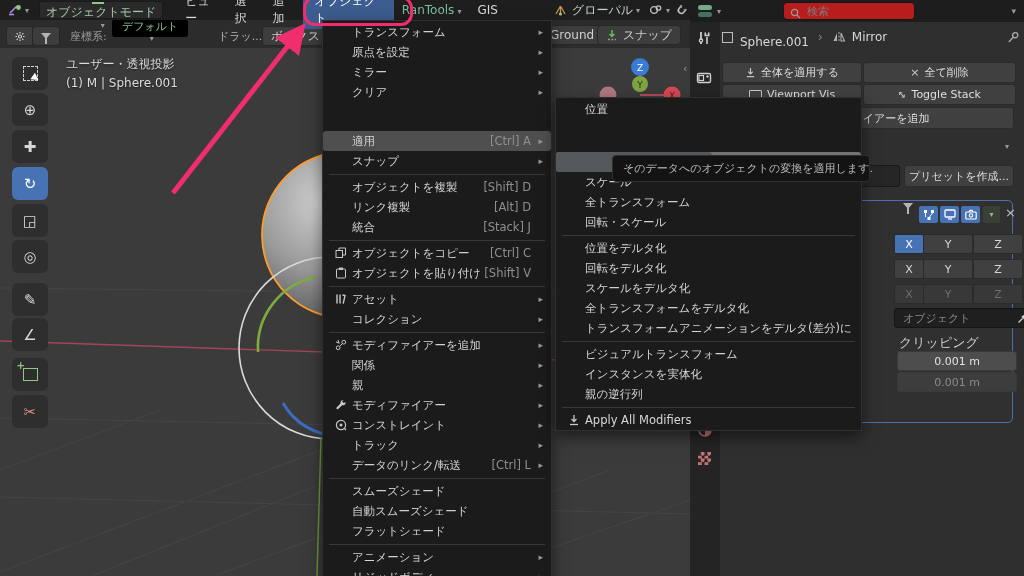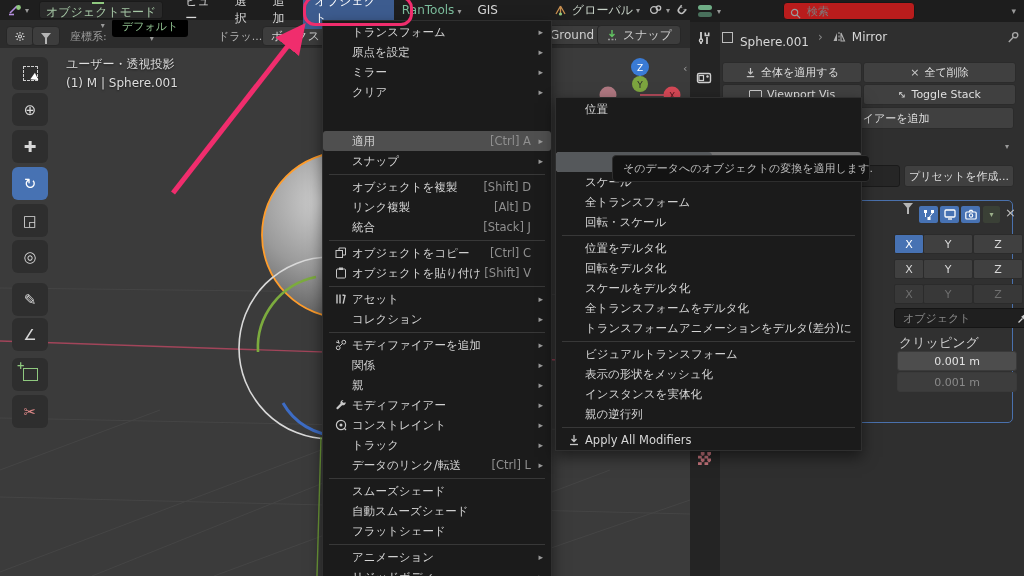--- a/index.html
+++ b/index.html
@@ -654,26 +654,20 @@
       </div>
       <div class="msep"></div>
       <div class="mi">
         <span class="micon"></span>
         <span class="lbl">ビジュアルトランスフォーム</span>
         <span class="sp"></span>
         <span class="arr"></span>
       </div>
       <div class="mi">
         <span class="micon"></span>
-        <span class="lbl">表示の形状をメッシュ化</span>
-        <span class="sp"></span>
-        <span class="arr"></span>
-      </div>
-      <div class="mi">
-        <span class="micon"></span>
         <span class="lbl">インスタンスを実体化</span>
         <span class="sp"></span>
         <span class="arr"></span>
       </div>
       <div class="mi">
         <span class="micon"></span>
         <span class="lbl">親の逆行列</span>
         <span class="sp"></span>
         <span class="arr"></span>
       </div>

